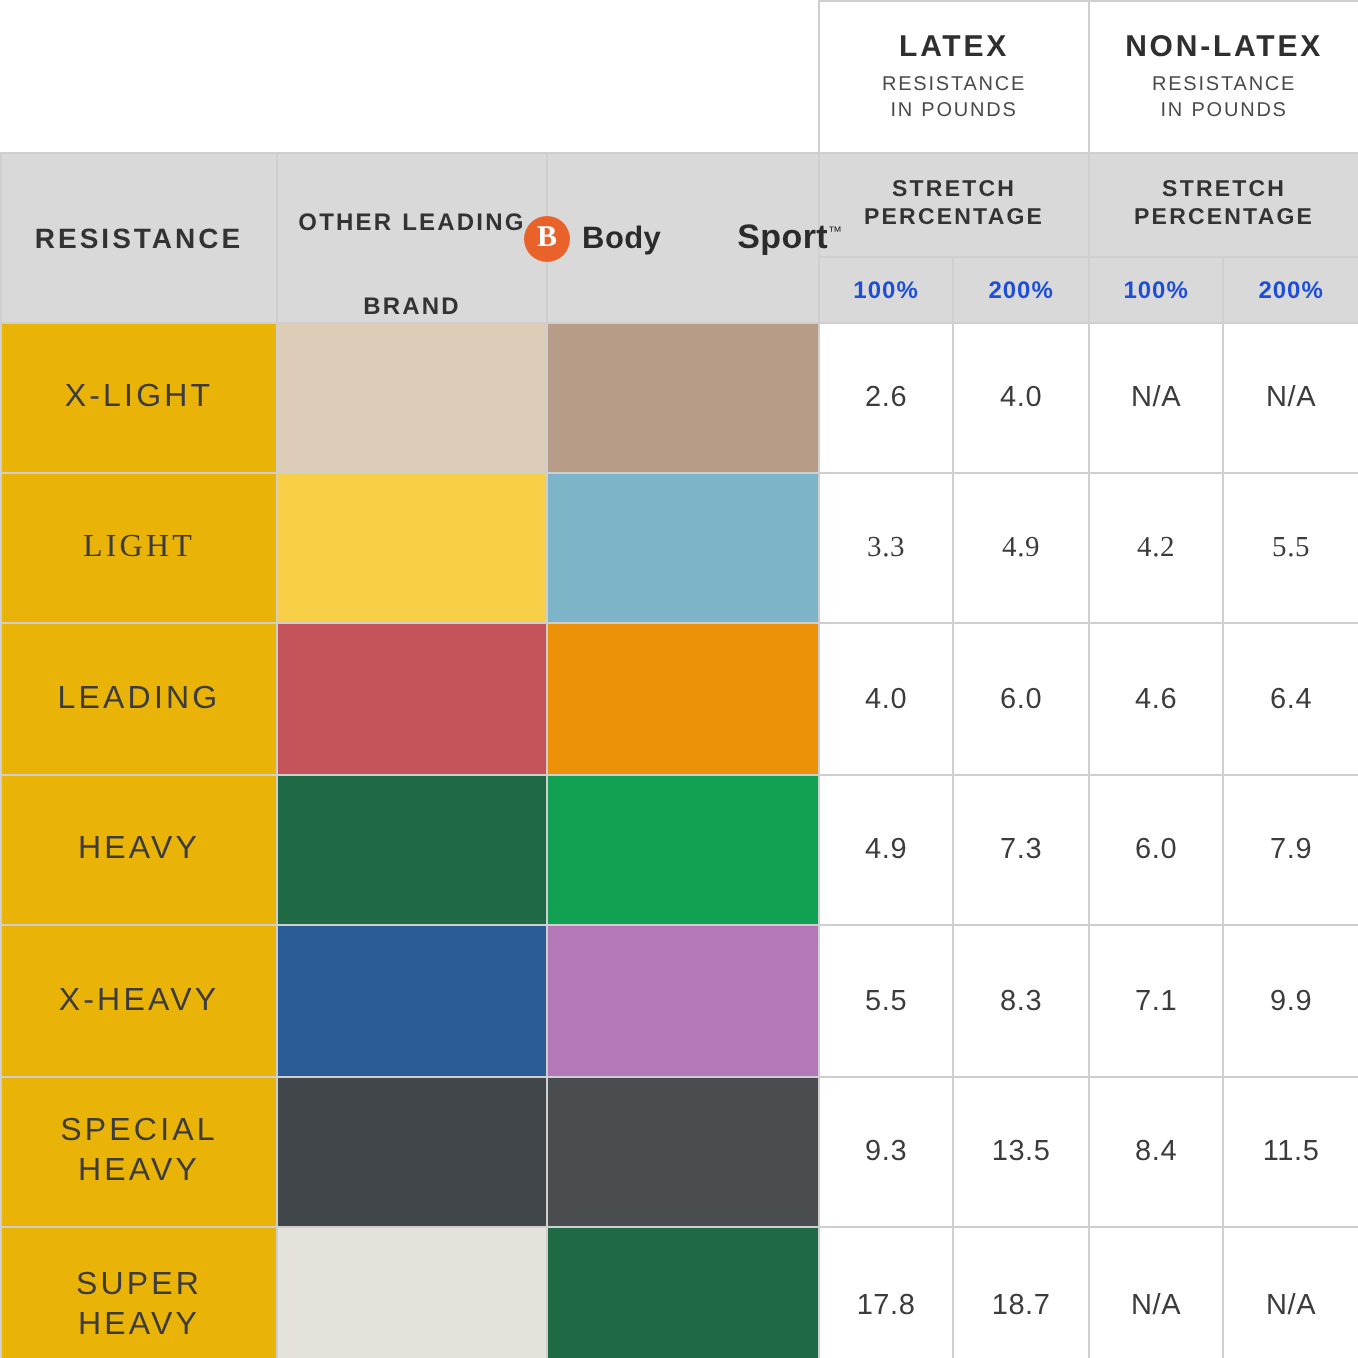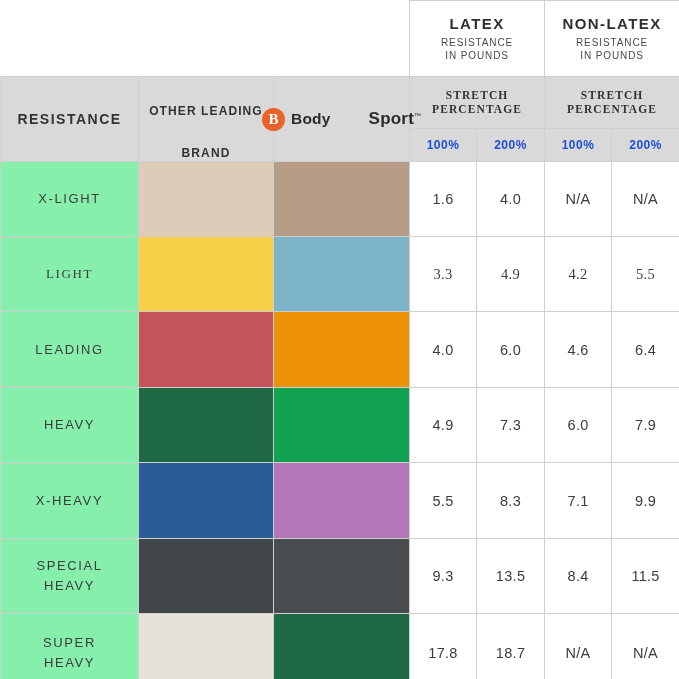--- a/index.html
+++ b/index.html
@@ -82,21 +82,20 @@
     letter-spacing: 1.1px;
     line-height: 15px;
     margin-top: 27px;
   }
   .stretch-lbl {
     font-size: 11.5px;
     font-weight: bold;
     letter-spacing: 1.1px;
     line-height: 14px;
     display: block;
-    font-family: Liberation Serif, serif;
   }
 
   
   .brandcell {
     background: #d9d9d9;
     border: 1px solid #cfcfcf;
   }
   .brand-wrap {
     display: flex;
     align-items: center;
@@ -139,22 +138,22 @@
     border: 1px solid #cfcfcf;
     font-size: 12px;
     font-weight: bold;
     letter-spacing: 0.5px;
     color: #1d4ed8;
   }
 
   
   .res-name {
     border: 1px solid #cfcfcf;
-    background: #86efac;
-    font-size: 13px;
+    background: #eab308;
+    font-size: 16px;
     letter-spacing: 1.6px;
     color: #3c3c3c;
     line-height: 20px;
   }
   .swatch {
     border: 1px solid #cfcfcf;
   }
   .val {
     border: 1px solid #cfcfcf;
     background: #ffffff;
@@ -221,21 +220,21 @@
       <td class="pct">100%</td>
       <td class="pct">200%</td>
       <td class="pct">100%</td>
       <td class="pct">200%</td>
     </tr>
 
     <tr style="height:75px;">
       <td class="res-name">X-LIGHT</td>
       <td class="swatch" style="background: rgb(221, 204, 184);"></td>
       <td class="swatch" style="background: rgb(183, 156, 135);"></td>
-      <td class="val">1.6</td>
+      <td class="val">2.6</td>
       <td class="val">4.0</td>
       <td class="val">N/A</td>
       <td class="val">N/A</td>
     </tr>
 
     <tr style="height:75px;font-family:Liberation Serif, serif;">
       <td class="res-name">LIGHT</td>
       <td class="swatch" style="background: rgb(248, 208, 71);"></td>
       <td class="swatch" style="background: rgb(126, 180, 200);"></td>
       <td class="val">3.3</td>

